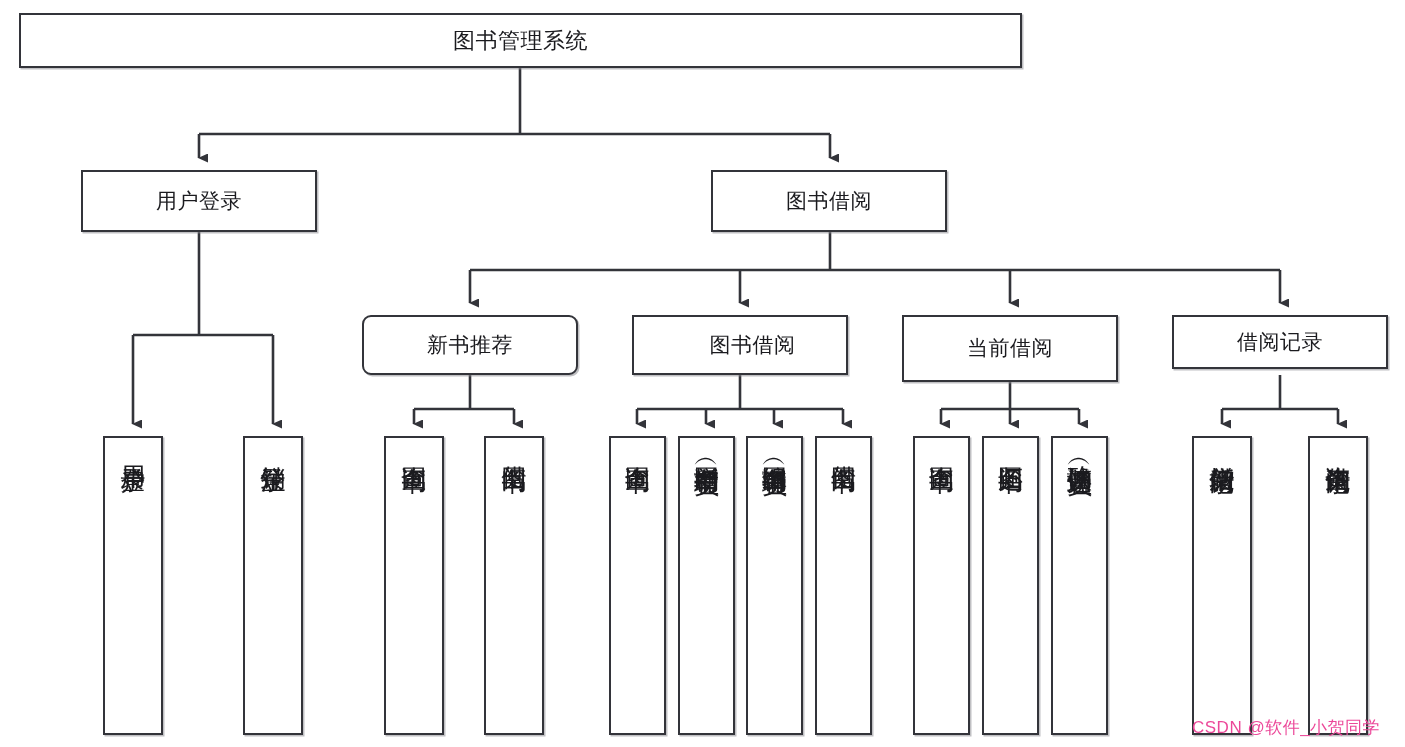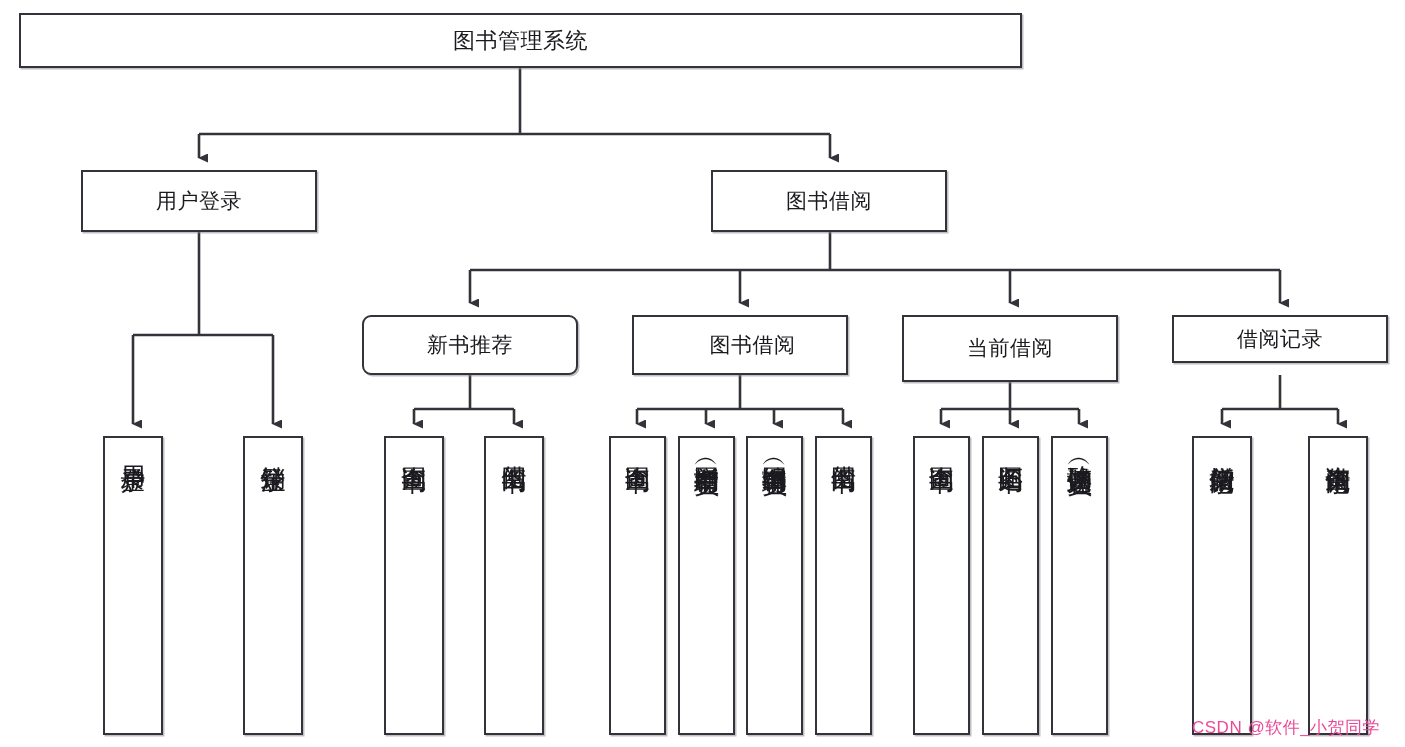--- a/index.html
+++ b/index.html
@@ -142,21 +142,21 @@
 
   <div class="node horizontal" style="left:362px; top:315px; width:216px; height:60px;border-radius:9px;">
     <span class="node-label">新书推荐</span>
   </div>
   <div class="node horizontal" style="left:632px; top:315px; width:216px; height:60px;padding-left:25px;">
     <span class="node-label">图书借阅</span>
   </div>
   <div class="node horizontal" style="left:902px; top:315px; width:216px; height:67px;">
     <span class="node-label">当前借阅</span>
   </div>
-  <div class="node horizontal" style="left:1172px; top:315px; width:216px; height:48px;">
+  <div class="node horizontal" style="left:1172px; top:315px; width:216px; height:54px;">
     <span class="node-label">借阅记录</span>
   </div>
 
   <div class="node vertical" style="left:103px; top:436px; width:60px; height:299px;">
     <span class="node-label">用户登录</span>
   </div>
   <div class="node vertical" style="left:243px; top:436px; width:60px; height:299px;">
     <span class="node-label">注销登录</span>
   </div>
 

